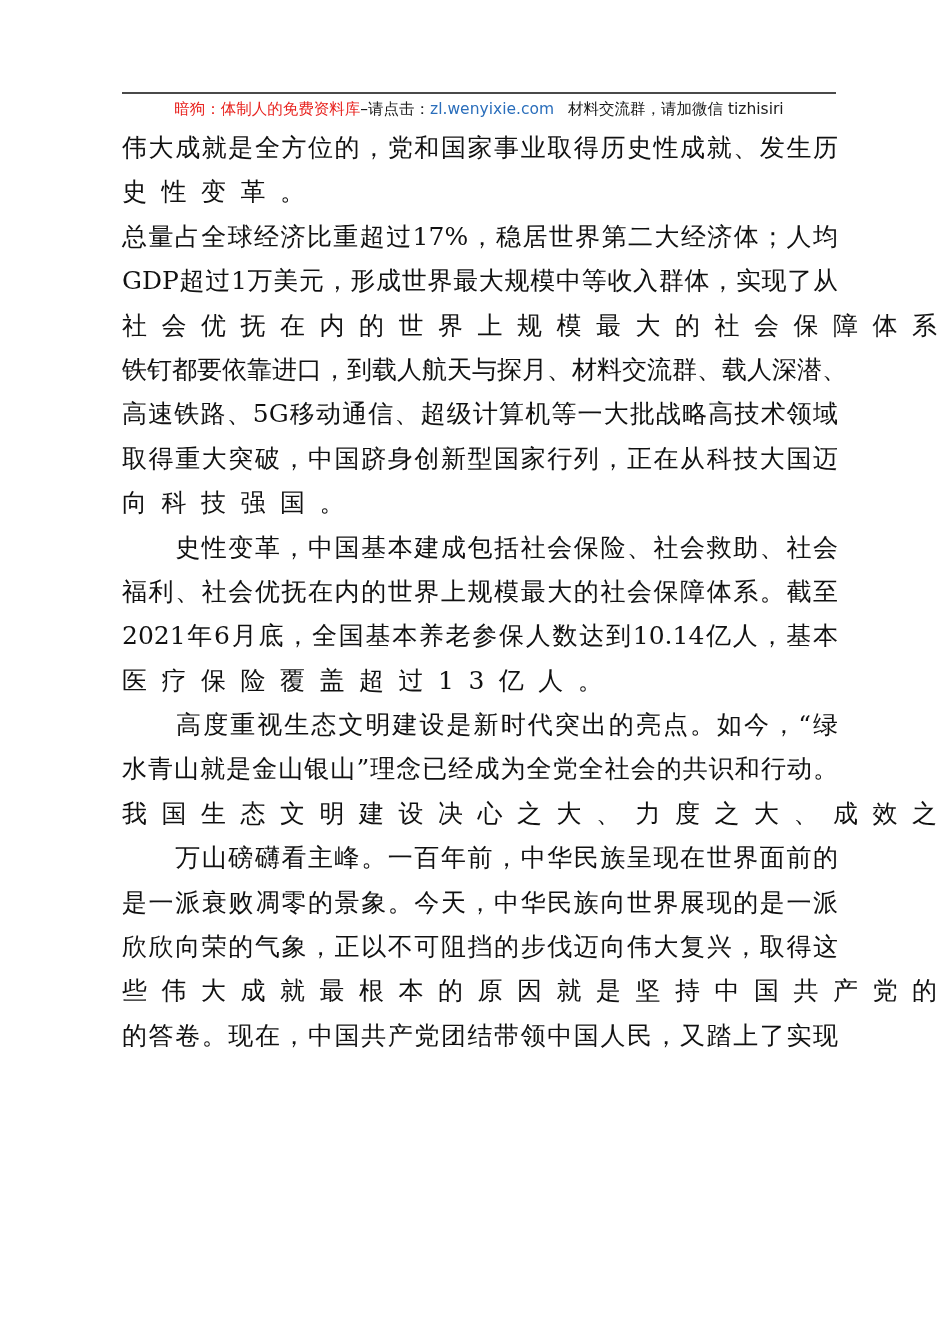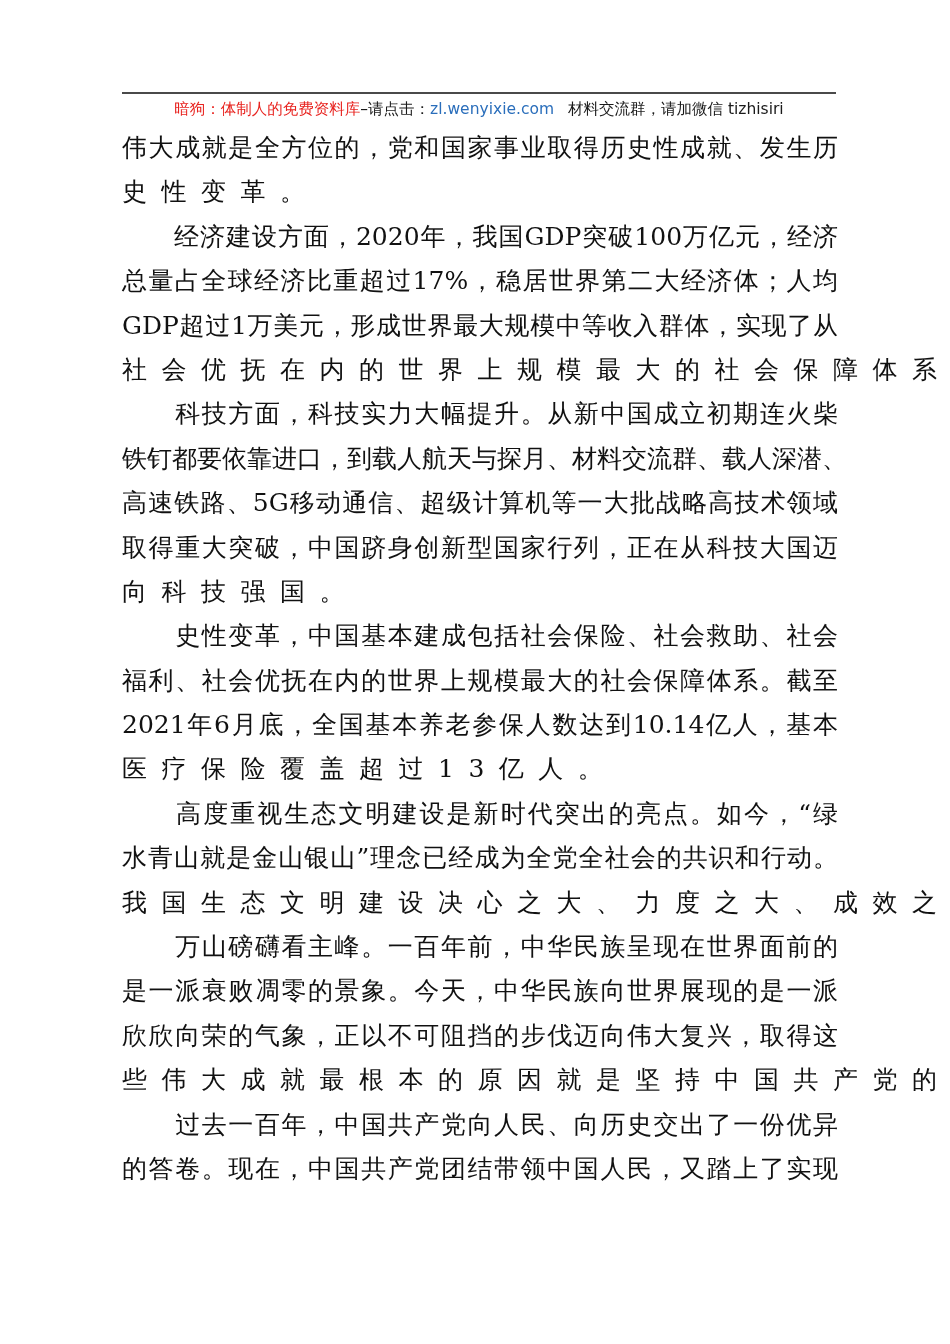--- a/index.html
+++ b/index.html
@@ -69,28 +69,26 @@
 <div class="header-rule"></div>
 
 <div class="body-text">
 
   <div>
     <div class="line">伟大成就是全方位的，党和国家事业取得历史性成就、发生历</div>
     <div class="line last">史性变革。</div>
   </div>
 
   <div>
-    <div class="line">　　经济建设方面，2020年，我国GDP突破100万亿元，经济</div>
     <div class="line">总量占全球经济比重超过17%，稳居世界第二大经济体；人均</div>
     <div class="line">GDP超过1万美元，形成世界最大规模中等收入群体，实现了从</div>
     <div class="line last">社会优抚在内的世界上规模最大的社会保障体系。</div>
   </div>
 
   <div>
-    <div class="line">　　科技方面，科技实力大幅提升。从新中国成立初期连火柴</div>
     <div class="line">铁钉都要依靠进口，到载人航天与探月、材料交流群、载人深潜、</div>
     <div class="line">高速铁路、5G移动通信、超级计算机等一大批战略高技术领域</div>
     <div class="line">取得重大突破，中国跻身创新型国家行列，正在从科技大国迈</div>
     <div class="line last">向科技强国。</div>
   </div>
 
   <div>
     <div class="line">　　史性变革，中国基本建成包括社会保险、社会救助、社会</div>
     <div class="line">福利、社会优抚在内的世界上规模最大的社会保障体系。截至</div>
     <div class="line">2021年6月底，全国基本养老参保人数达到10.14亿人，基本</div>
@@ -104,16 +102,15 @@
   </div>
 
   <div>
     <div class="line">　　万山磅礴看主峰。一百年前，中华民族呈现在世界面前的</div>
     <div class="line">是一派衰败凋零的景象。今天，中华民族向世界展现的是一派</div>
     <div class="line">欣欣向荣的气象，正以不可阻挡的步伐迈向伟大复兴，取得这</div>
     <div class="line last">些伟大成就最根本的原因就是坚持中国共产党的领导。</div>
   </div>
 
   <div>
-    <div class="line">　　过去一百年，中国共产党向人民、向历史交出了一份优异</div>
     <div class="line">的答卷。现在，中国共产党团结带领中国人民，又踏上了实现</div>
   </div>
 </div>
 
 </body></html>

